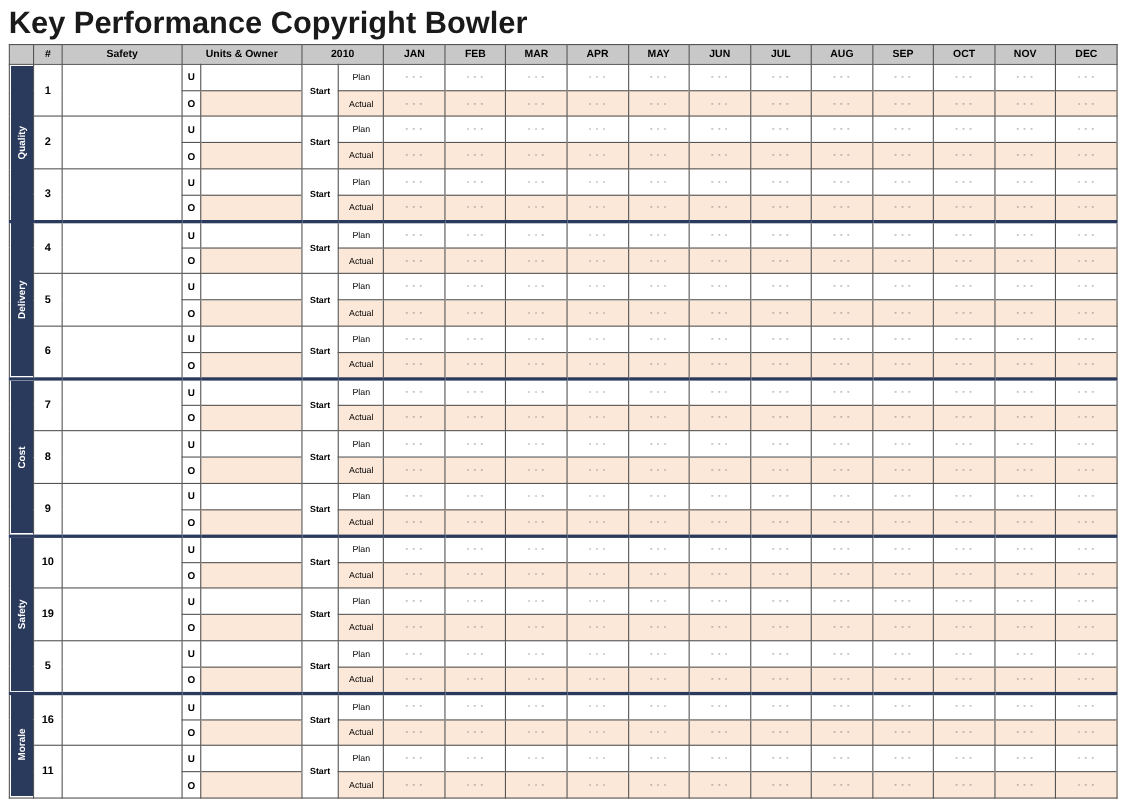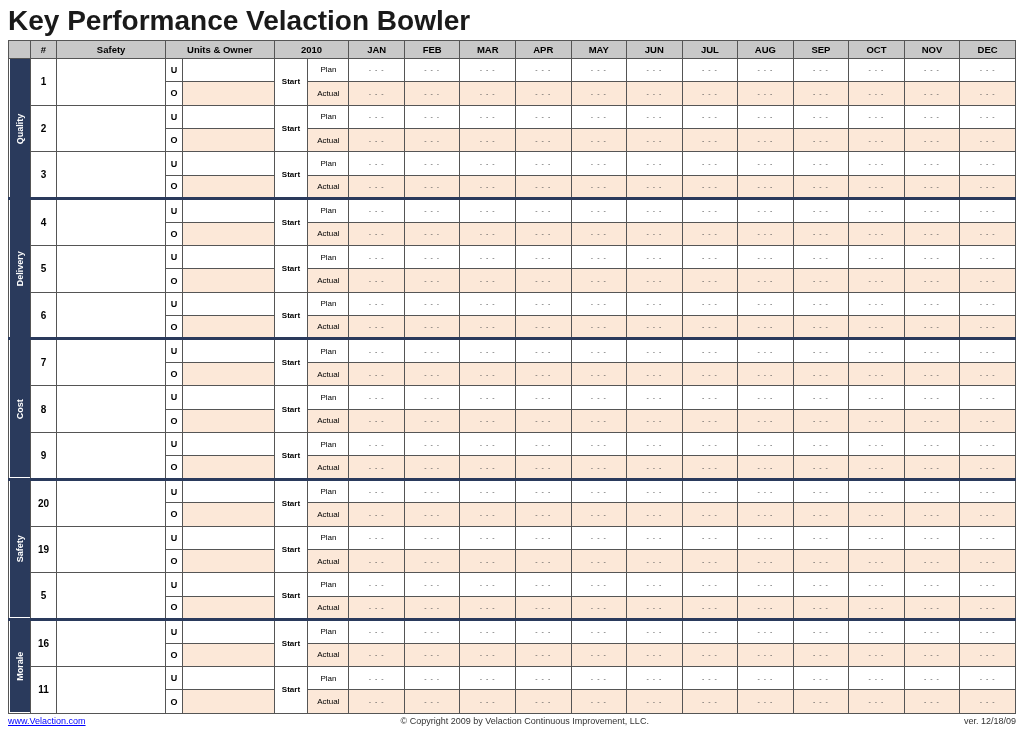--- a/index.html
+++ b/index.html
@@ -185,21 +185,21 @@
       min-width: 40px;
     }
   </style>
 </head>
 <body>
 
 <div class="page-wrapper">
 
   <div class="top-header">
     <div class="title-block">
-      <div class="main-title">Key Performance Velaction Bowler</div>
+      <div class="main-title">Key Performance Copyright Bowler</div>
     </div>
     <div class="group-page-area">
     </div>
   </div>
 
   <table class="kpi-table">
     <colgroup>
       <col style="width:18px">
       <col style="width:22px">
       <col style="width:88px">
@@ -1005,21 +1005,21 @@
           </td>
           <td class="month-cell actual-month" style="font-size: 7px; background: rgb(252, 232, 216);">
             <div class="dash-content">- - -</div>
           </td>
           <td class="month-cell actual-month" style="font-size: 7px; background: rgb(252, 232, 216);">
             <div class="dash-content">- - -</div>
           </td>
         </tr>
         <tr style="height: 13px;">
           <td rowspan="6" class="cat-cell" style="border-top: 3px solid rgb(42, 58, 92);">Safety</td>
-          <td rowspan="2" class="num-cell" style="font-weight: bold; font-size: 10px; border-top: 3px solid rgb(42, 58, 92);">20</td>
+          <td rowspan="2" class="num-cell" style="font-weight: bold; font-size: 10px; border-top: 3px solid rgb(42, 58, 92);">10</td>
           <td rowspan="2" class="metric-cell" style="border-top: 3px solid rgb(42, 58, 92);"></td>
           <td class="uo-cell" style="font-weight: bold; border-bottom: 1px dashed rgb(136, 136, 136); border-top: 3px solid rgb(42, 58, 92);">U</td>
           <td class="owner-cell" style="border-bottom: 1px dashed rgb(136, 136, 136); border-top: 3px solid rgb(42, 58, 92);"></td>
           <td rowspan="2" class="start-cell" style="font-weight: bold; font-size: 8px; border-top: 3px solid rgb(42, 58, 92);">Start</td>
           <td class="plan-actual-cell" style="border-bottom: 1px dashed rgb(136, 136, 136); font-size: 8px; border-top: 3px solid rgb(42, 58, 92);">Plan</td>
           <td class="month-cell plan-month" style="border-bottom: 1px dashed rgb(136, 136, 136); font-size: 7px; border-top: 3px solid rgb(42, 58, 92);">
             <div class="dash-content">- - -</div>
           </td>
           <td class="month-cell plan-month" style="border-bottom: 1px dashed rgb(136, 136, 136); font-size: 7px; border-top: 3px solid rgb(42, 58, 92);">
             <div class="dash-content">- - -</div>
@@ -1433,18 +1433,13 @@
           <td class="month-cell actual-month" style="font-size: 7px; background: rgb(252, 232, 216);">
             <div class="dash-content">- - -</div>
           </td>
           <td class="month-cell actual-month" style="font-size: 7px; background: rgb(252, 232, 216);">
             <div class="dash-content">- - -</div>
           </td>
         </tr>
       </tbody>
   </table>
 
-  <div class="footer">
-    <a href="#">www.Velaction.com</a>
-    <span>© Copyright 2009 by Velaction Continuous Improvement, LLC.</span>
-    <span>ver. 12/18/09</span>
-  </div>
 </div>
 
 </body></html>

